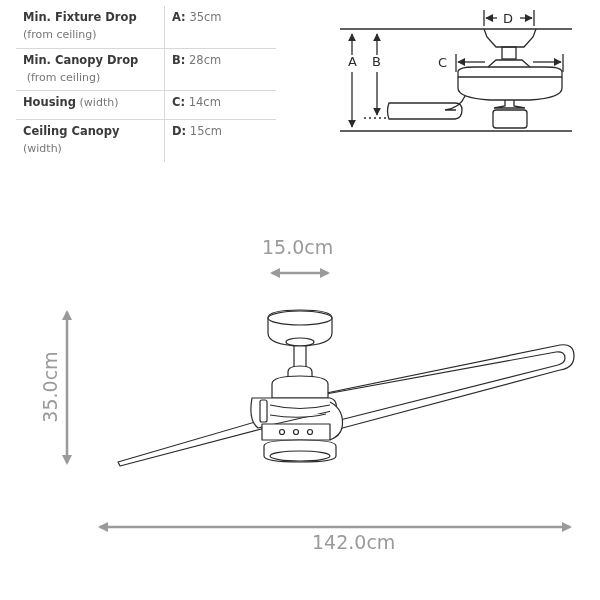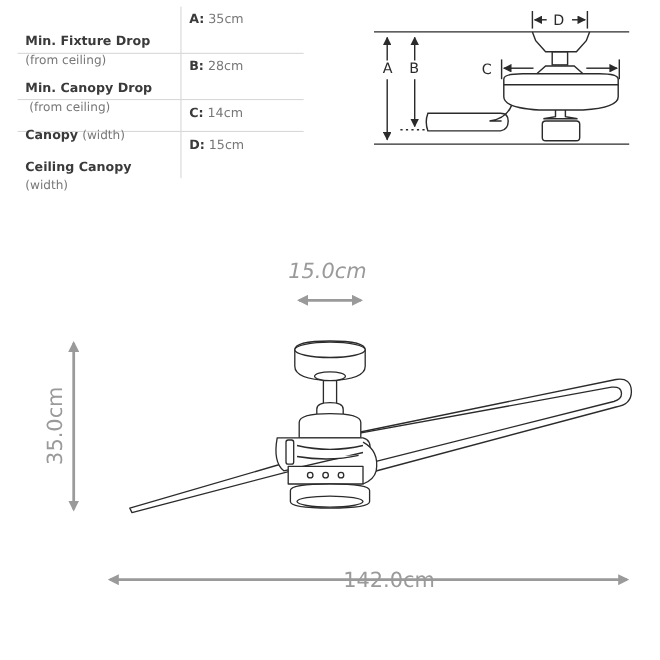--- a/index.html
+++ b/index.html
@@ -1,20 +1,20 @@
 <!DOCTYPE html>
 <html><head>
 <meta charset="utf-8">
 <style>
   html, body { margin:0; padding:0; background:#ffffff; }
   body { width:600px; height:600px; position:relative; overflow:hidden; font-family:"DejaVu Sans", sans-serif; }
   .spec-table { position:absolute; left:16px; top:6px; width:260px; height:156px; }
   .spec-row { position:absolute; left:0; width:260px; border-bottom:1px solid #d8d8d8; }
   .spec-row.last { border-bottom:none; }
-  .spec-label { position:absolute; left:7px; top:3px; font-size:11.5px; line-height:17px; color:#3a3a3a;margin-top:20px; }
+  .spec-label { position:absolute; left:7px; top:3px; font-size:11.5px; line-height:17px; color:#3a3a3a; }
   .spec-label b { font-weight:bold; }
   .spec-label .sub { font-weight:normal; color:#777; font-size:11px; }
   .spec-value { position:absolute; left:156px; top:3px; font-size:11.5px; line-height:17px; color:#777;text-align:right; }
   .spec-value b { color:#3a3a3a; font-weight:bold; }
   .col-divider { position:absolute; left:164px; top:6px; width:1px; height:156px; background:#d8d8d8; }
   .dim-label { position:absolute; color:#9a9a9a; font-family:"DejaVu Sans", sans-serif; font-size:19px; }
   svg { position:absolute; left:0; top:0; }
 </style>
 </head>
 <body>
@@ -22,21 +22,21 @@
 <div class="spec-table">
   <div class="spec-row" style="top:0;height:42px;">
     <div class="spec-label"><b>Min. Fixture Drop</b><br><span class="sub">(from ceiling)</span></div>
     <div class="spec-value"><b>A:</b> <span>35cm</span></div>
   </div>
   <div class="spec-row" style="top:43px;height:41px;">
     <div class="spec-label"><b>Min. Canopy Drop</b><br>&nbsp;<span class="sub">(from ceiling)</span></div>
     <div class="spec-value"><b>B:</b> <span>28cm</span></div>
   </div>
   <div class="spec-row" style="top:85px;height:28px;">
-    <div class="spec-label"><b>Canopy</b> <span class="sub">(width)</span></div>
+    <div class="spec-label"><b>Housing</b> <span class="sub">(width)</span></div>
     <div class="spec-value"><b>C:</b> <span>14cm</span></div>
   </div>
   <div class="spec-row last" style="top:114px;height:42px;">
     <div class="spec-label"><b>Ceiling Canopy</b><br><span class="sub">(width)</span></div>
     <div class="spec-value"><b>D:</b> <span>15cm</span></div>
   </div>
 </div>
 <div class="col-divider"></div>
 
 <svg width="600" height="600" viewBox="0 0 600 600">
@@ -120,15 +120,15 @@
     <ellipse cx="300" cy="456" rx="30" ry="5"></ellipse>
   </g>
 
   <g stroke="#9a9a9a" stroke-width="2.5" fill="none">
     <line x1="272" y1="273" x2="328" y2="273" marker-start="url(#ahg)" marker-end="url(#ahg)"></line>
     <line x1="67" y1="312" x2="67" y2="463" marker-start="url(#ahg)" marker-end="url(#ahg)"></line>
     <line x1="100" y1="527" x2="570" y2="527" marker-start="url(#ahg)" marker-end="url(#ahg)"></line>
   </g>
 </svg>
 
-<div class="dim-label" style="left:262px;top:236px;font-style:italic;">15.0cm</div>
+<div class="dim-label" style="left:262px;top:236px;">15.0cm</div>
 <div class="dim-label" style="left:0px;top:376px;width:100px;text-align:center;transform:rotate(-90deg);transform-origin:50% 50%;">35.0cm</div>
-<div class="dim-label" style="left:312px;top:517px;">142.0cm</div>
+<div class="dim-label" style="left:312px;top:531px;">142.0cm</div>
 
 </body></html>

